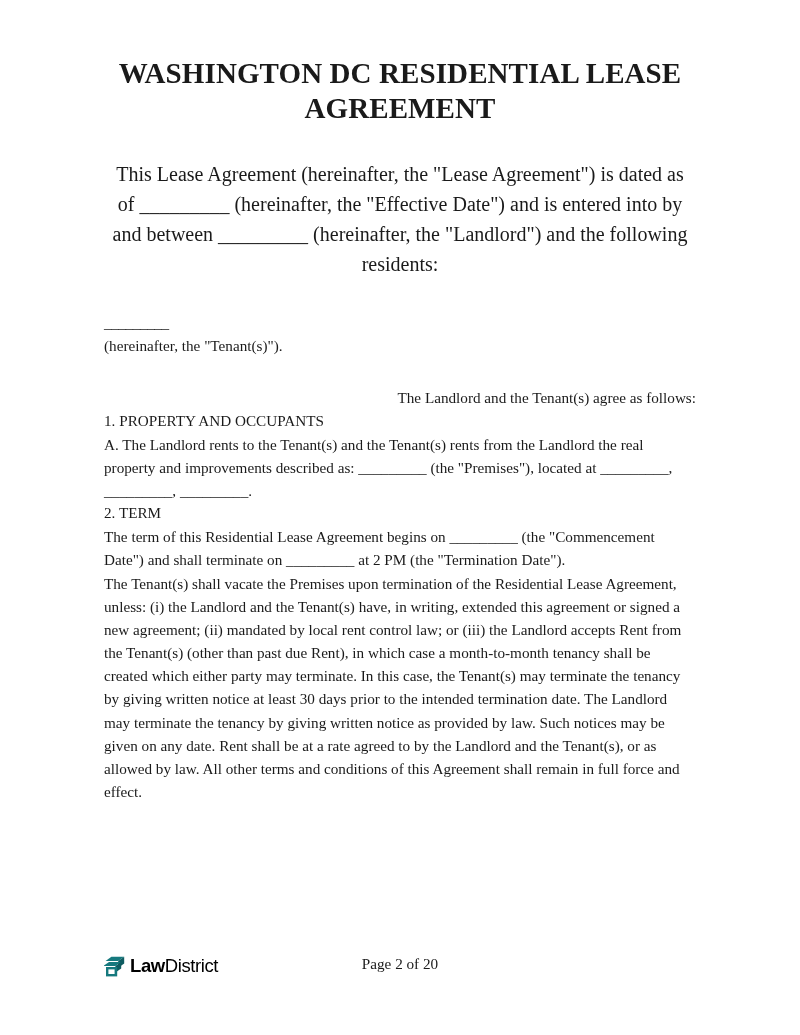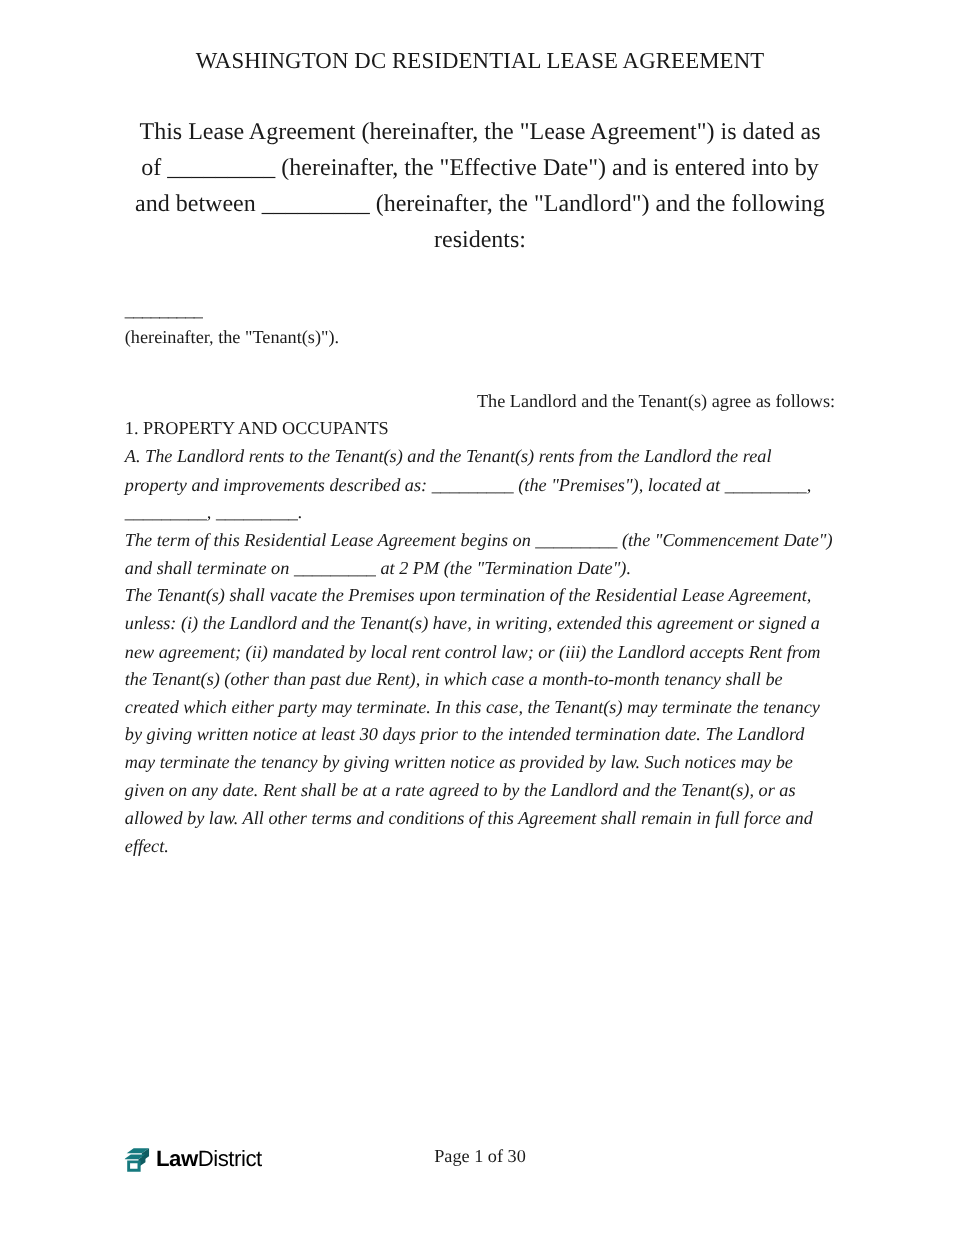--- a/index.html
+++ b/index.html
@@ -22,27 +22,27 @@
     box-sizing: border-box;
     overflow: hidden;
   }
   .content {
     position: absolute;
     left: 104px;
     top: 0;
     width: 592px;
   }
   .doc-title {
-    font-size: 19px;
-    font-weight: normal;
+    font-size: 29px;
+    font-weight: bold;
     text-align: center;
     line-height: 1.22;
     letter-spacing: 0.1px;
     margin: 0;
-    padding-top: 40px;
+    padding-top: 56px;
   }
   .intro-block {
     text-align: center;
     font-size: 20px;
     line-height: 1.50;
     margin-top: 32px;
     padding: 0 8px;
   }
   .tenant-line {
     font-size: 15.2px;
@@ -66,21 +66,20 @@
     margin: 0;
     line-height: 1.5;
   }
   .sec1-heading { margin-top: 30px; }
   .sec2-heading { margin-top: 29px; }
   p.body-para {
     font-size: 15.2px;
     line-height: 1.525;
     text-align: left;
     margin: 0;
-    font-style: italic;
   }
   .para-a  { margin-top: 24px; }
   .para-b  { margin-top: 28px; }
   .para-term1 { margin-top: 25px; }
   .para-term2 { margin-top: 27px; }
   .blank {
     letter-spacing: -0.4px;
   }
   
   .footer {
@@ -140,30 +139,31 @@
       <span>(hereinafter, the "Tenant(s)").</span>
     </div>
 
     <div class="agree-line">The Landlord and the Tenant(s) agree as follows:</div>
 
     <h2 class="section-heading sec1-heading">1. PROPERTY AND OCCUPANTS</h2>
 
     <p class="body-para para-a">A. The Landlord rents to the Tenant(s) and the Tenant(s) rents from the Landlord the real property and improvements described as: _________ (the "Premises"), located at _________, _________, _________.</p>
 
 
+    <h2 class="section-heading sec2-heading">2. TERM</h2>
 
     <p class="body-para para-term1">The term of this Residential Lease Agreement begins on _________ (the "Commencement Date") and shall terminate on _________ at 2 PM (the "Termination Date").</p>
 
     <p class="body-para para-term2">The Tenant(s) shall vacate the Premises upon termination of the Residential Lease Agreement, unless: (i) the Landlord and the Tenant(s) have, in writing, extended this agreement or signed a new agreement; (ii) mandated by local rent control law; or (iii) the Landlord accepts Rent from the Tenant(s) (other than past due Rent), in which case a month-to-month tenancy shall be created which either party may terminate. In this case, the Tenant(s) may terminate the tenancy by giving written notice at least 30 days prior to the intended termination date. The Landlord may terminate the tenancy by giving written notice as provided by law. Such notices may be given on any date. Rent shall be at a rate agreed to by the Landlord and the Tenant(s), or as allowed by law. All other terms and conditions of this Agreement shall remain in full force and effect.</p>
 
   </div>
 
   <div class="footer">
 
-    <div class="page-number">Page 1 of 30</div>
+    <div class="page-number">Page 2 of 20</div>
 
     <div class="brand">
       <svg class="brand-mark" viewBox="0 0 21 21">
 
         <path d="M7.4 0.8 L20.2 0.8 L14.2 5.0 L1.6 5.0 Z" fill="#16797e"></path>
         <path d="M14.2 5.0 L20.2 0.8 L20.2 7.6 L14.2 11.8 Z" fill="#0f5c61"></path>
 
         <path d="M5.0 6.0 L17.2 6.0 L11.4 10.0 L-0.6 10.0 Z" fill="#16797e"></path>
         <path d="M11.4 10.0 L17.2 6.0 L17.2 12.6 L11.4 16.6 Z" fill="#0f5c61"></path>
 

